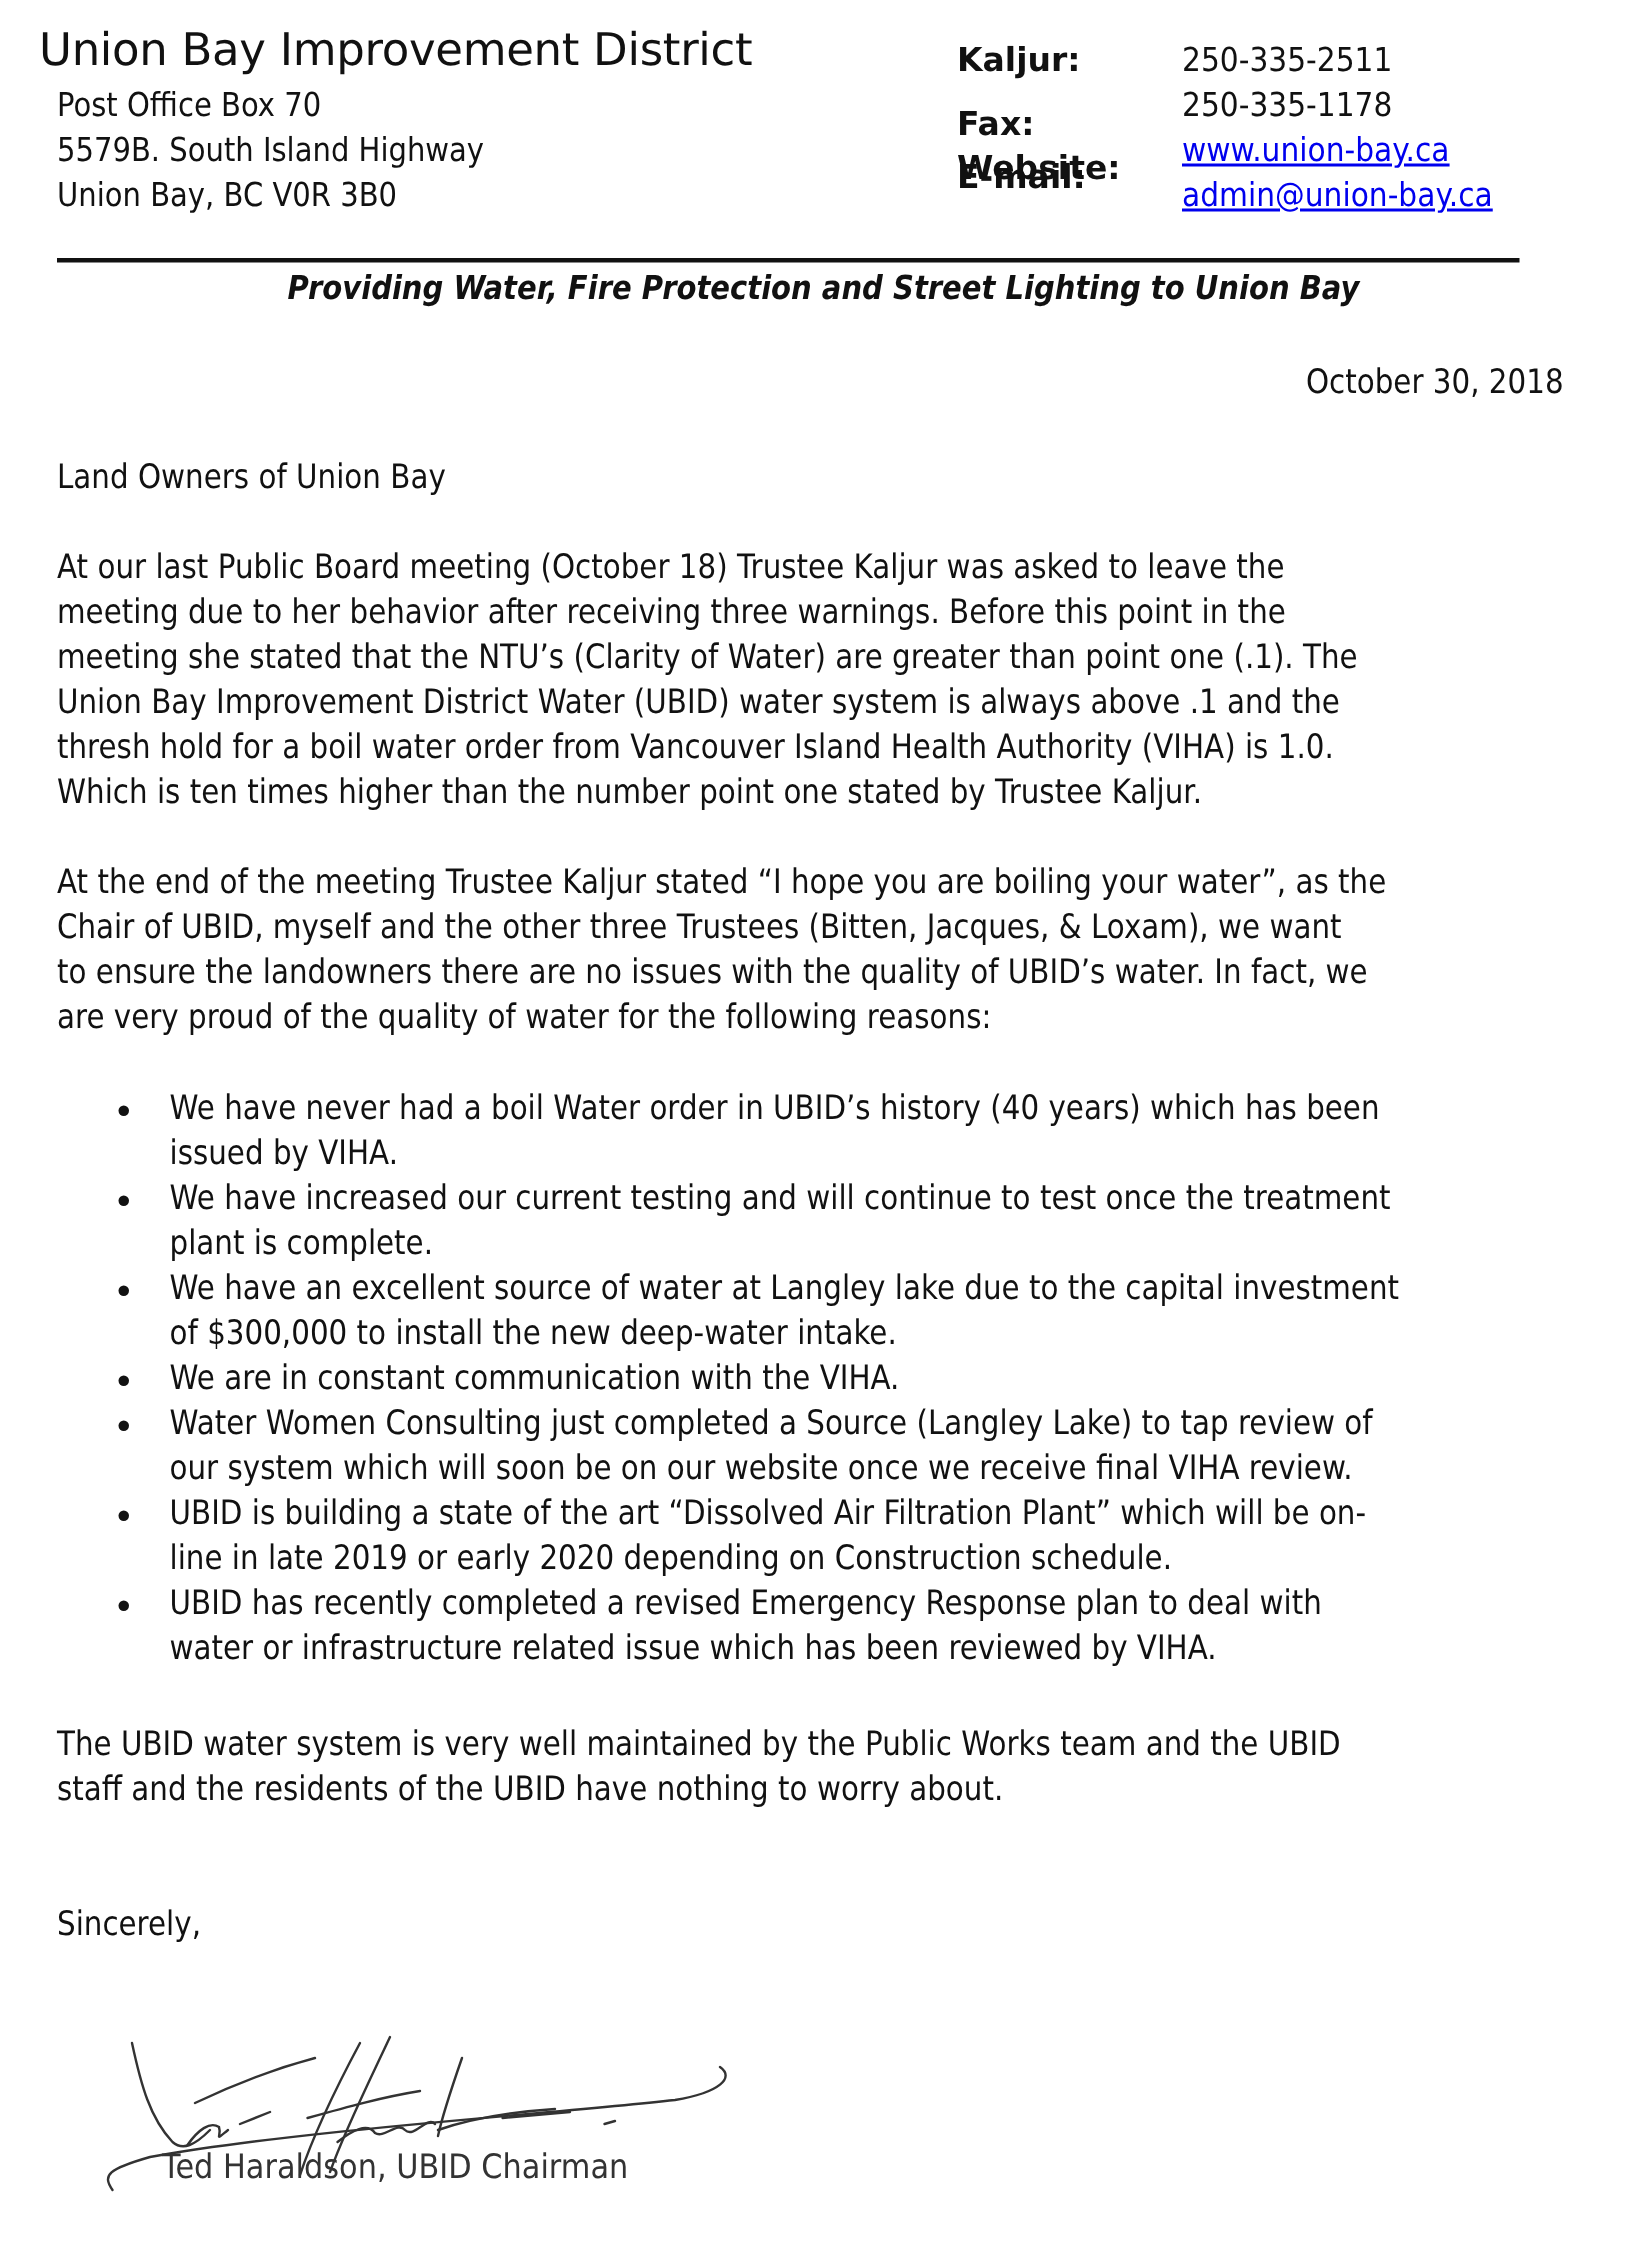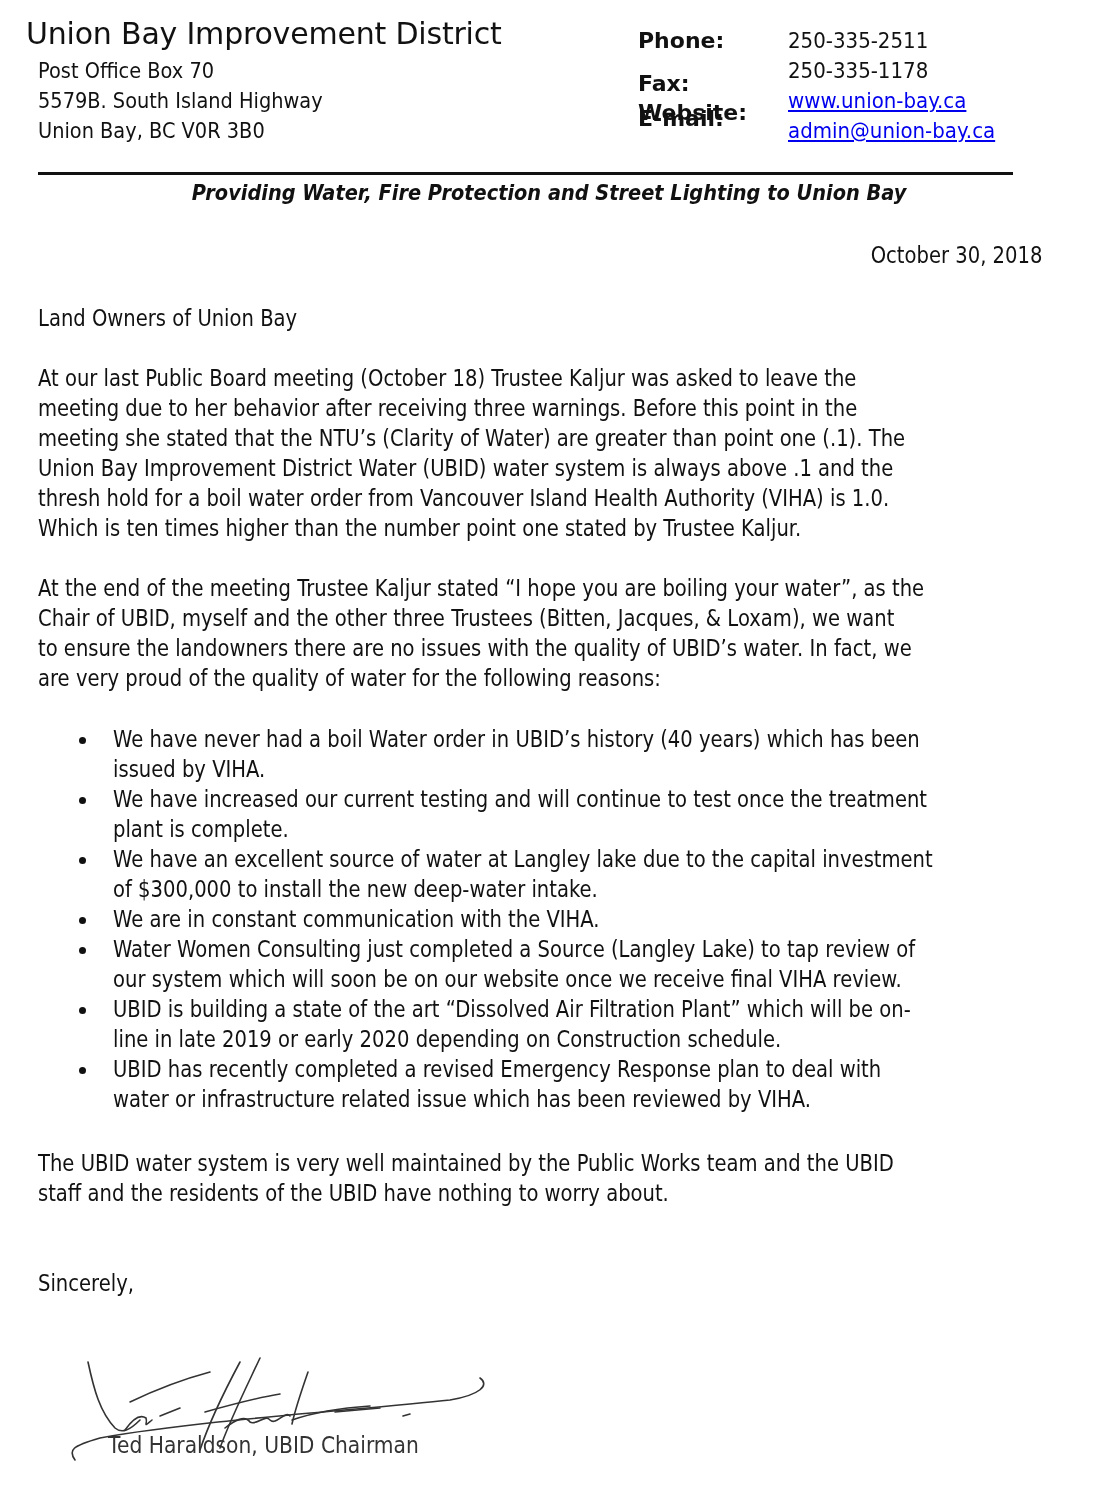--- a/index.html
+++ b/index.html
@@ -27,21 +27,21 @@
   .signer { left: 108px; top: 1432px; font-size: 22.5px; color: #333; font-family: "DejaVu Sans", sans-serif; transform-origin: left top; transform: scaleX(0.9); }
 </style>
 </head>
 <body>
 
 <div class="abs org-name">Union Bay Improvement District</div>
 <div class="abs addr" style="top:58px">Post Office Box 70</div>
 <div class="abs addr" style="top:88px">5579B. South Island Highway</div>
 <div class="abs addr" style="top:118px">Union Bay, BC V0R 3B0</div>
 
-<div class="abs contact-label" style="top:28px">Phone:</div>
+<div class="abs contact-label" style="top:28px">Kaljur:</div>
 <div class="abs contact-value" style="top:28px">250-335-2511</div>
 <div class="abs contact-label" style="top:71px">Fax:</div>
 <div class="abs contact-value" style="top:58px">250-335-1178</div>
 <div class="abs contact-label" style="top:100px">Website:</div>
 <a class="abs contact-value link" style="top:88px">www.union-bay.ca</a>
 <div class="abs contact-label" style="top:106px">E-mail:</div>
 <a class="abs contact-value link" style="top:118px">admin@union-bay.ca</a>
 
 <div class="abs rule"></div>
 <div class="abs tagline"><span>Providing Water, Fire Protection and Street Lighting to Union Bay</span></div>

